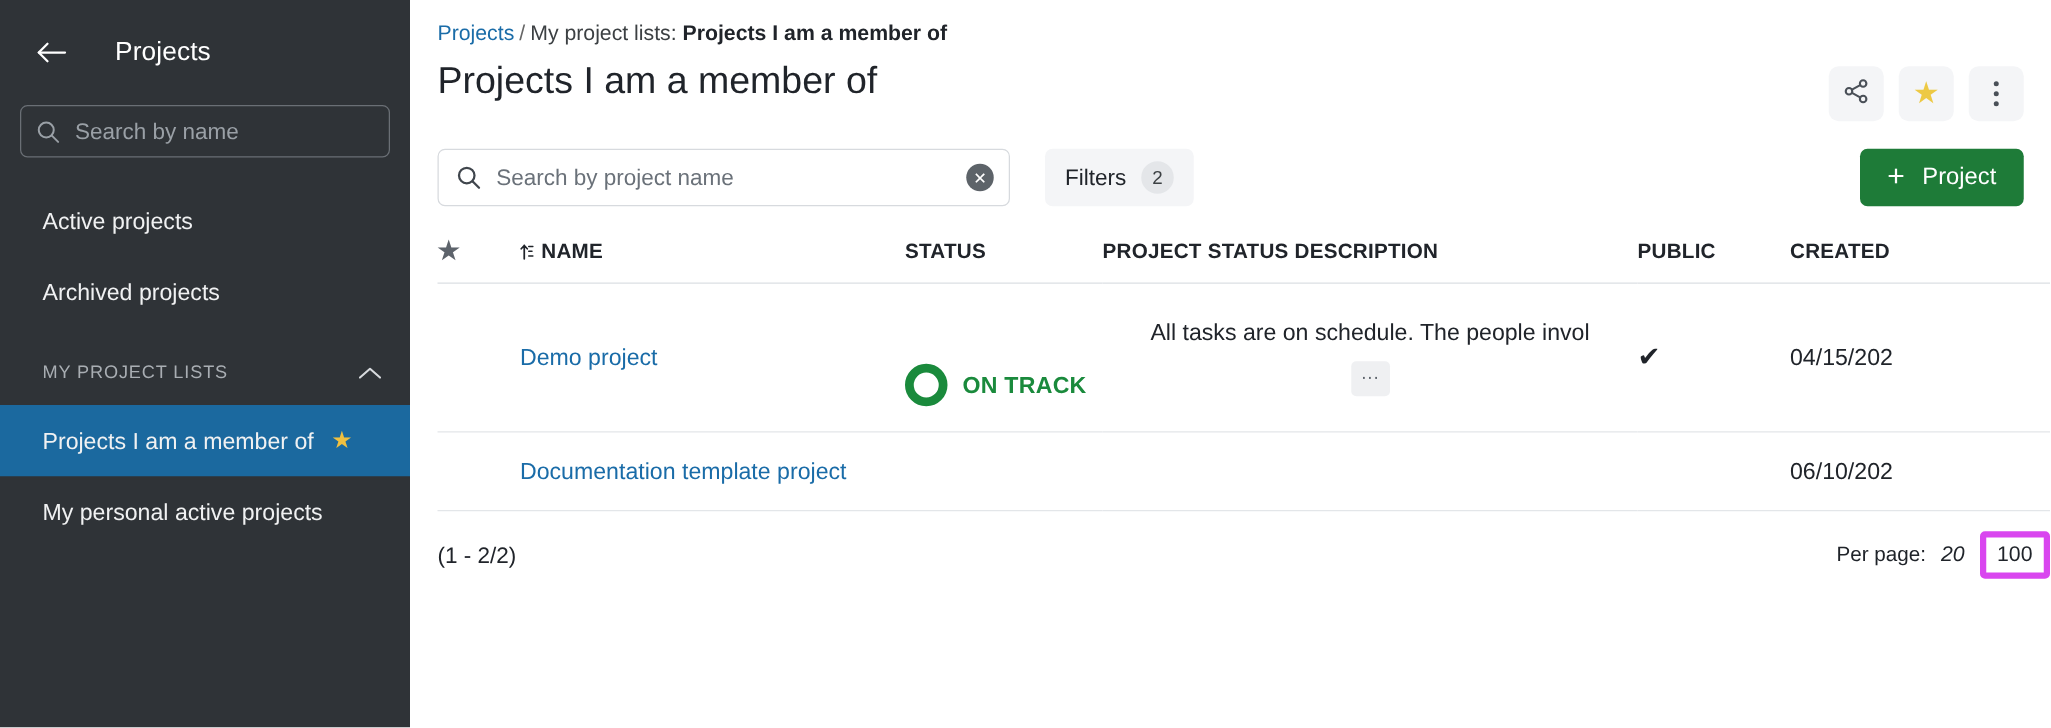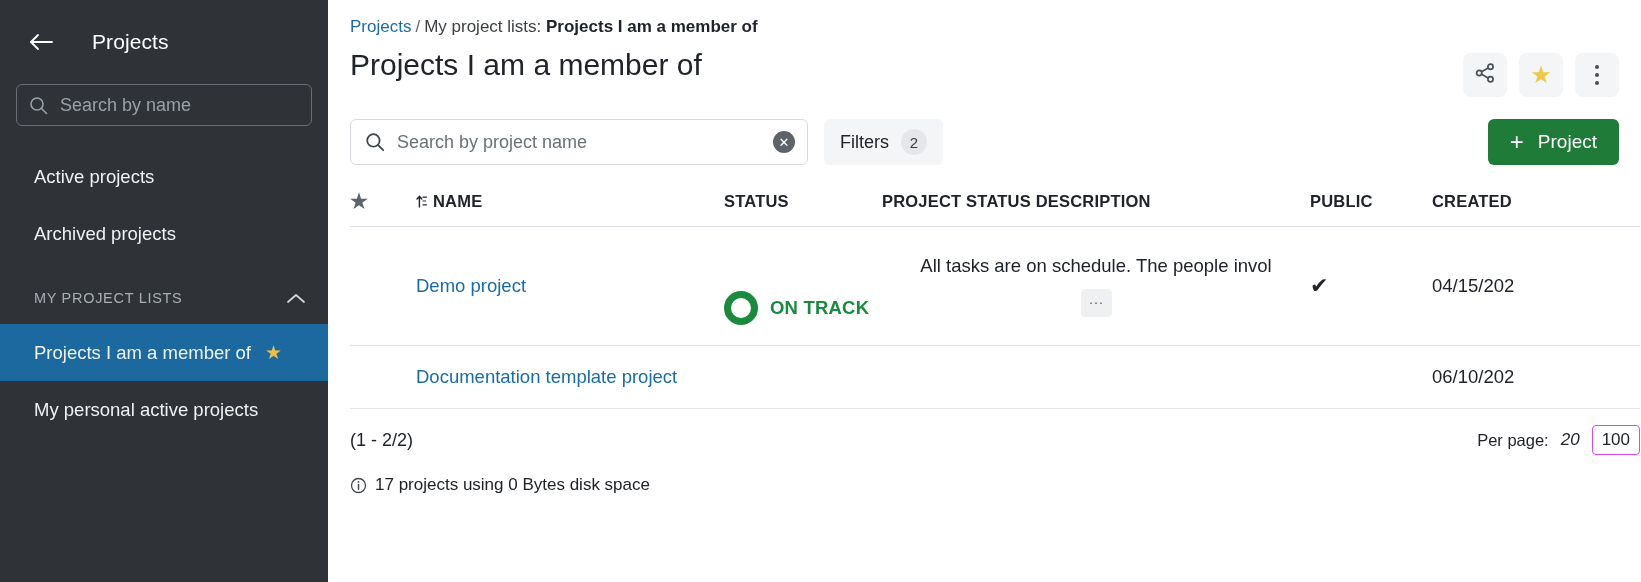--- a/index.html
+++ b/index.html
@@ -118,21 +118,21 @@
     cursor: pointer;
     color: #4a5058;
   }
   .icon-btn .star-yellow { color: #edc944; font-size: 24px; line-height: 1; }
   .kebab { display: flex; flex-direction: column; gap: 4px; align-items: center; }
   .kebab i { width: 4px; height: 4px; border-radius: 50%; background: #4a5058; display:block; }
 
   .toolbar {
     display: flex; align-items: flex-start;
     padding: 22px 22px 0 22px;
-    gap: 16px;
+    gap: 28px;
   }
   .search-box {
     width: 458px; height: 46px;
     border: 1px solid #d7dade;
     border-radius: 6px;
     display: flex; align-items: center;
     padding: 0 12px 0 14px;
     background: #fff;
   }
   .search-box .mag { color: #40464d; display:flex; align-items:center; }
@@ -251,21 +251,21 @@
   .pager-count { font-size: 18px; color: #20242a; }
   .pager-right { margin-left: auto; display: flex; align-items: center; gap: 12px; }
   .pp-label { font-size: 16.5px; color: #20242a; }
   .pp-opt {
     font-size: 17px;
     color: #20242a;
     font-style: italic;
     cursor: pointer;
   }
   .pp-opt.sel {
-    border: 1px solid #d946ef;
+    border: 5px solid #d946ef;
     border-radius: 4px;
     padding: 4px 9px;
     font-style: normal;
     background: #fff;
   }
   .disk {
     display: flex; align-items: center; gap: 8px;
     margin: 20px 0 0 22px;
     font-size: 17px;
     color: #20242a;
@@ -456,25 +456,15 @@
 
     <div class="pager">
       <span class="pager-count">(1 - 2/2)</span>
       <span class="pager-right">
         <span class="pp-label">Per page:</span>
         <span class="pp-opt">20</span>
         <span class="pp-opt sel">100</span>
       </span>
     </div>
 
-    <div class="disk">
-      <span class="info-ico">
-        <svg width="17" height="17" viewBox="0 0 17 17" fill="none" aria-hidden="true">
-          <circle cx="8.5" cy="8.5" r="7" stroke="currentColor" stroke-width="1.3"></circle>
-          <path d="M8.5 7.4 V12.2" stroke="currentColor" stroke-width="1.5" stroke-linecap="round"></path>
-          <circle cx="8.5" cy="4.9" r="0.95" fill="currentColor"></circle>
-        </svg>
-      </span>
-      <span>17 projects using 0 Bytes disk space</span>
-    </div>
 
   </section>
 </div>
 
 </body></html>

